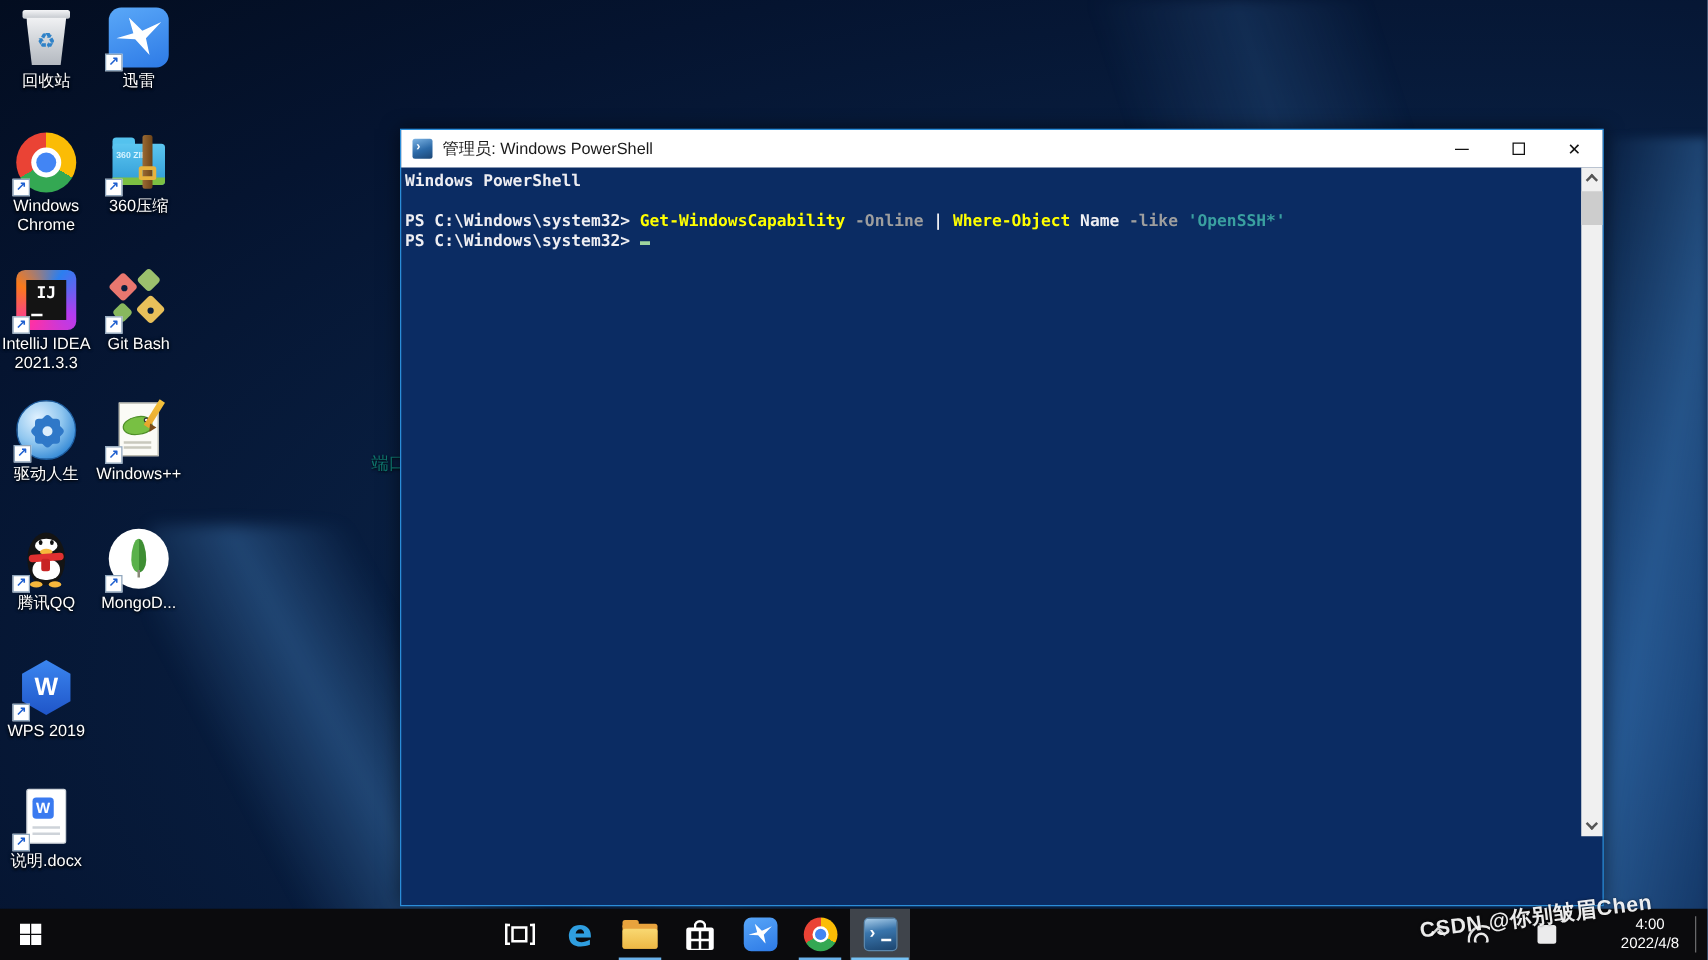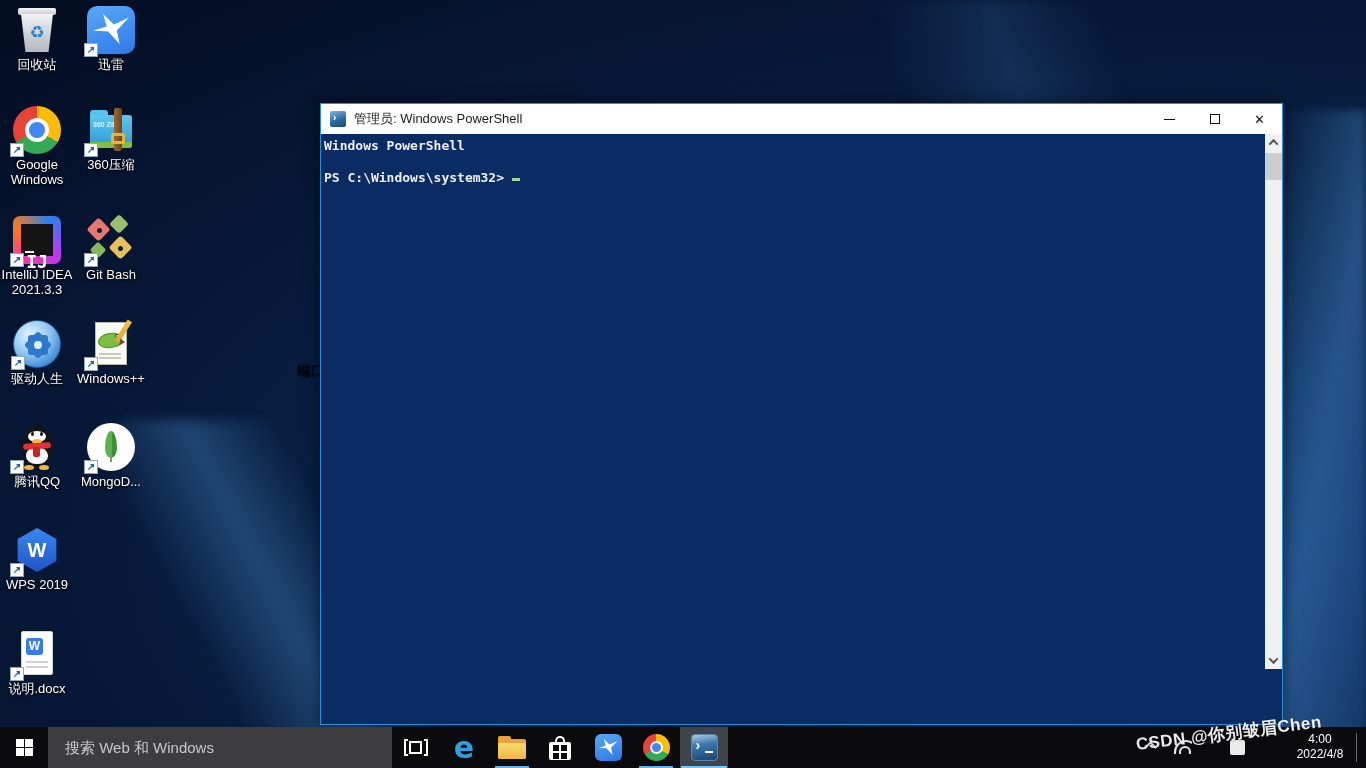--- a/index.html
+++ b/index.html
@@ -60,21 +60,21 @@
   .z-txt { position:absolute; left:6px; top:15px; font-size:7px; font-weight:bold; color:#d9f4ff; line-height:8px; text-align:left; }
   .z-strap { position:absolute; left:27px; top:2px; width:8px; height:43px;
     background:linear-gradient(90deg,#9a6a34,#6e4418); border-radius:2px; }
   .z-buckle { position:absolute; left:24px; top:27px; width:14px; height:11px;
     border:3px solid #e8b23c; border-radius:2px; }
 
   
   .ij { border-radius:7px; background:conic-gradient(from 210deg,#fc31a8,#f97a1b,#2b7ff0,#b43bf0,#fc31a8); }
   .ij-in { position:absolute; inset:8px; background:#141414; }
   .ij-txt { position:absolute; left:0; right:0; top:11px; color:#fff; font-weight:bold;
-    font-size:18px; font-family:"DejaVu Sans Mono",monospace;margin-top:24px; }
+    font-size:13px; font-family:"DejaVu Sans Mono",monospace; }
   .ij-bar { position:absolute; left:12px; bottom:11px; width:9px; height:2px; background:#fff; }
 
   
   .gb-d { position:absolute; border-radius:3px; transform:rotate(45deg); }
   .gb1 { left:3px; top:5px; width:17px; height:17px; background:#e9776f; }
   .gb2 { left:25px; top:1px; width:14px; height:14px; background:#9bc06d; }
   .gb3 { left:25px; top:23px; width:17px; height:17px; background:#e8c05a; }
   .gb4 { left:5px; top:28px; width:12px; height:12px; background:#88b85e; }
   .gb-hole { position:absolute; border-radius:50%; background:#0a1f3f; width:5px; height:5px; }
 
@@ -126,21 +126,21 @@
 
   
   .doc-page { position:absolute; left:8px; top:1px; width:32px; height:44px; background:#fff;
     border:1px solid #cfd4da; border-radius:2px; }
   .doc-w { position:absolute; left:13px; top:8px; width:17px; height:17px; background:#3a7af0;
     border-radius:3px; color:#fff; font-size:12px; font-weight:bold; line-height:17px; }
   .doc-line { position:absolute; left:13px; width:22px; height:2px; background:#ced3d9; }
 
   
   .peek { position:absolute; left:297px; top:362px; width:23px; height:20px; overflow:hidden;
-    color:#000000; font-size:14px; white-space:nowrap; text-shadow:0 1px 2px #000; }
+    color:#0f766e; font-size:14px; white-space:nowrap; text-shadow:0 1px 2px #000; }
 
   
   .ps-window { position:absolute; left:320px; top:103px; width:963px; height:622px;
     border:1px solid #2b8dd8; background:#0b2c63; z-index:10; box-shadow:0 0 14px rgba(0,0,0,.55); }
   .ps-titlebar { height:30px; background:#fff; display:flex; align-items:center; position:relative; }
   .ps-ticon { width:16px; height:16px; margin-left:9px; border-radius:2px;
     background:linear-gradient(160deg,#7db4e4,#2c6aa8 55%,#1b4675); position:relative; }
   .ps-ticon span { position:absolute; left:3px; top:1px; color:#fff; font-size:10px; font-weight:bold; }
   .ps-title { margin-left:8px; font-size:13px; color:#1a1a1a; }
   .ps-controls { position:absolute; right:0; top:0; height:30px; display:flex; }
@@ -258,21 +258,21 @@
     </div>
     <div class="lbl">迅雷</div>
   </div>
 
   <div class="cell" style="left:1px;top:106px">
     <div class="icn ch">
       <div class="ch-white"></div>
       <div class="ch-blue"></div>
       <div class="badge">↗</div>
     </div>
-    <div class="lbl">Google Windows</div>
+    <div class="lbl">Windows Chrome</div>
   </div>
 
   <div class="cell" style="left:75px;top:106px">
     <div class="icn">
       <div class="z-tab"></div>
       <div class="z-folder"></div>
       <div class="z-grass"></div>
       <div class="z-txt">360 ZIP</div>
       <div class="z-strap"></div>
       <div class="z-buckle"></div>
@@ -391,20 +391,21 @@
           </div>
         <div class="ps-ctrl">
             <span>✕</span>
           </div>
       </div>
     </div>
     <div class="ps-body">
       <div class="ps-text">
         <div class="ps-line">Windows PowerShell</div>
         <div class="ps-line"></div>
+        <div class="ps-line"><span>PS C:\Windows\system32&gt; </span><span class="tok-cmdlet">Get-WindowsCapability</span><span> </span><span class="tok-param">-Online</span><span> | </span><span class="tok-cmdlet">Where-Object</span><span> Name </span><span class="tok-param">-like</span><span> </span><span class="tok-string">'OpenSSH*'</span></div>
         <div class="ps-line"><span>PS C:\Windows\system32&gt; </span><span class="cursor"></span></div>
       </div>
       <div class="ps-scrollbar">
         <div class="sb-arrow sb-up">
             <div class="sb-chev"></div>
           </div>
         <div class="sb-thumb"></div>
         <div class="sb-arrow sb-down">
             <div class="sb-chev"></div>
           </div>
@@ -414,21 +415,20 @@
 
   <div class="taskbar">
     <div class="tb-start">
       <div class="win-logo">
           <i></i>
           <i></i>
           <i></i>
           <i></i>
         </div>
     </div>
-    <input class="tb-search" type="text" readonly="" placeholder="搜索 Web 和 Windows" style="">
     <div class="tb-apps">
       <div class="tb-btn">
         <div class="tv">
           <div class="tv-bl"></div>
             <div class="tv-rect"></div>
             <div class="tv-br"></div>
         </div>
       </div>
       <div class="tb-btn">
         <div class="edge-e">e</div>

